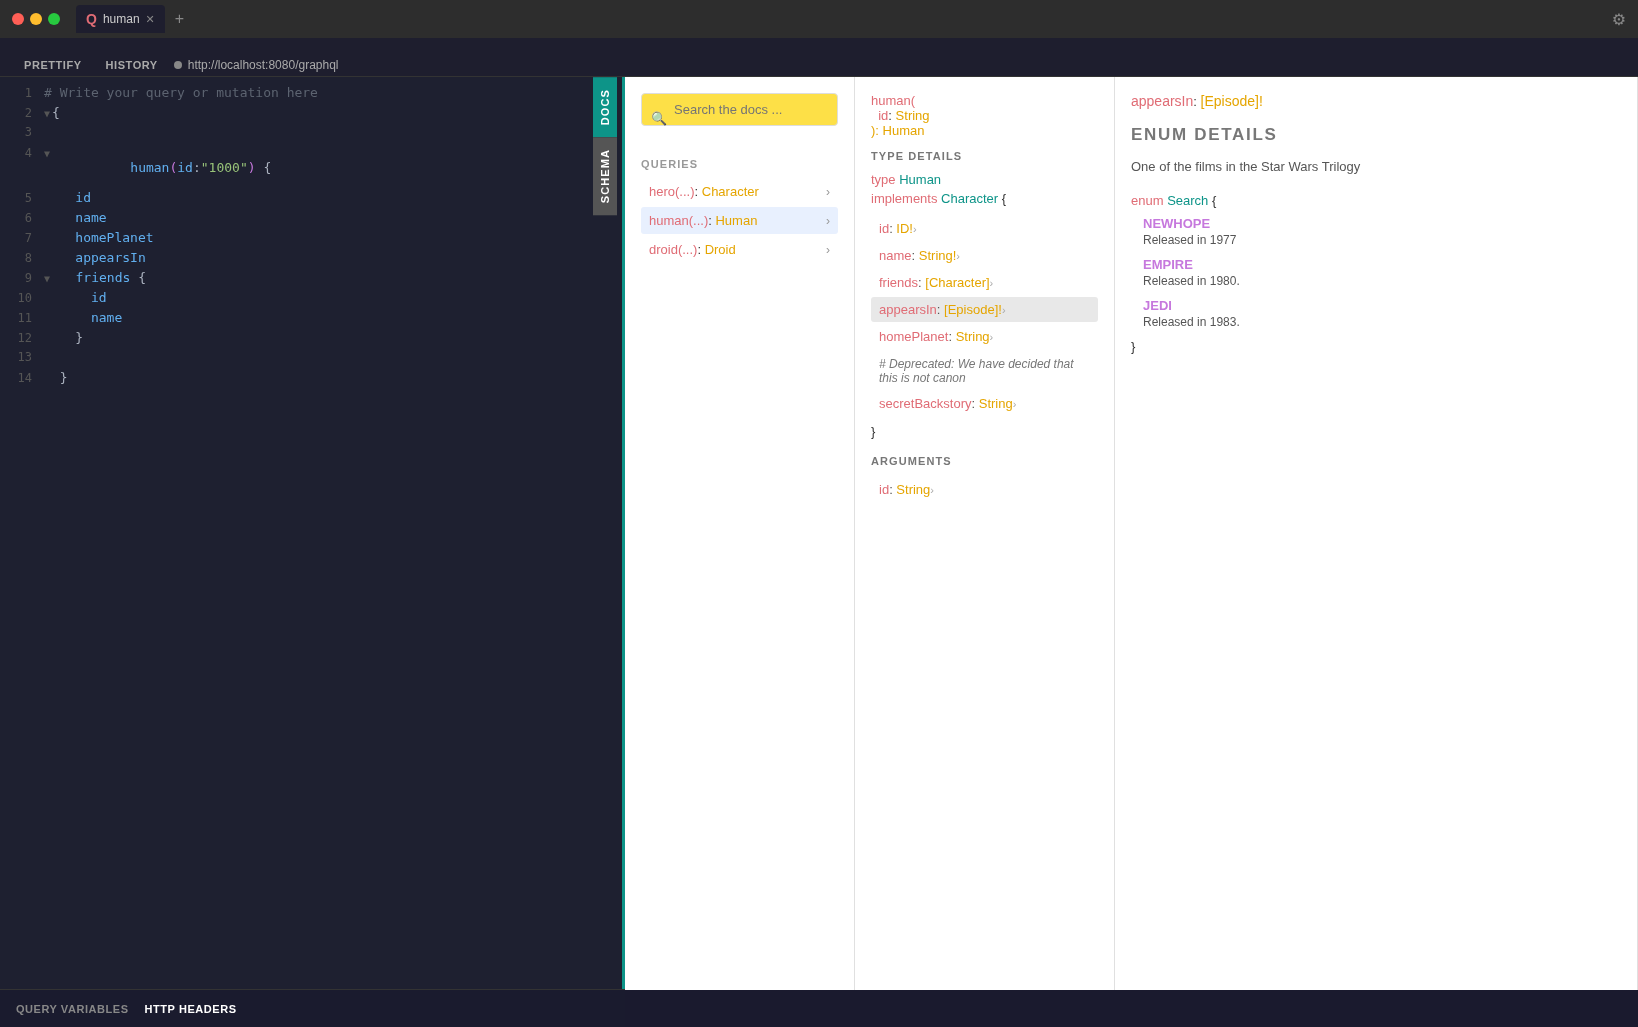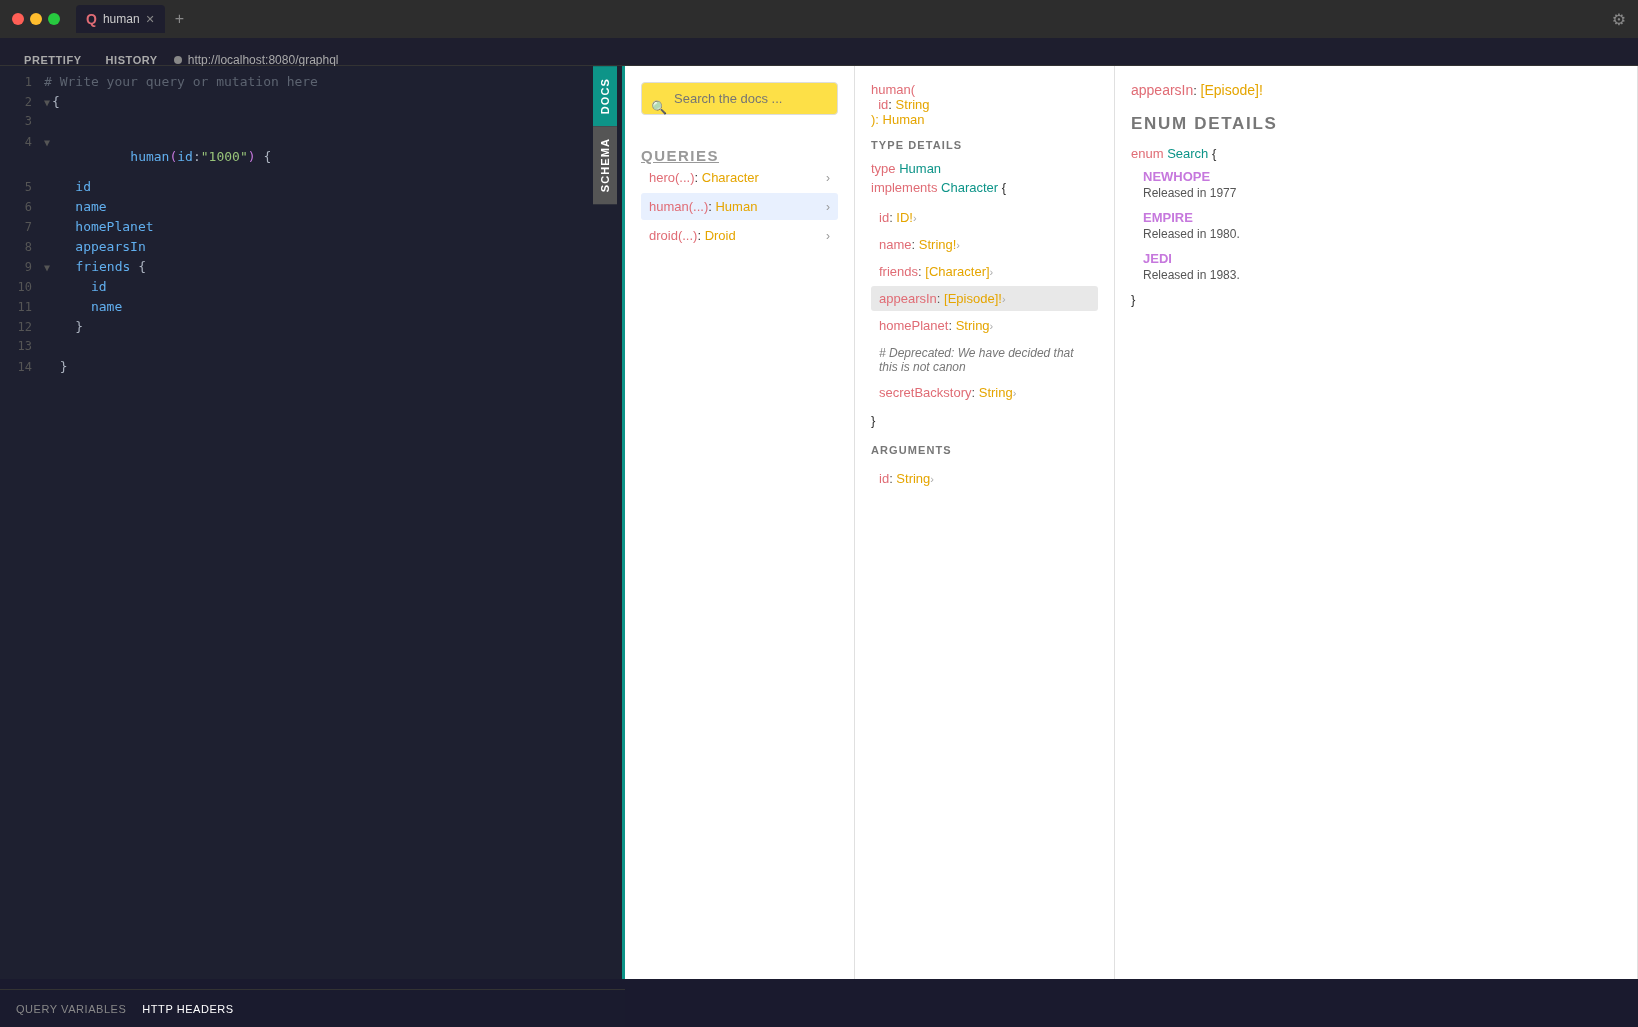--- a/index.html
+++ b/index.html
@@ -36,21 +36,21 @@
     .tab-close { color: #888; font-size: 11px; cursor: pointer; }
     .tab-add { color: #888; font-size: 16px; cursor: pointer; padding: 0 6px; }
     .gear-icon-btn {
       position: absolute; right: 12px; top: 50%; transform: translateY(-50%);
       color: #888; cursor: pointer; font-size: 16px;
     }
 
     
     .toolbar {
       background: #1e1e2e;
-      height: 28px;
+      height: 39px;
       display: flex;
       align-items: center;
       padding: 16px 0 0 12px;
       border-bottom: 1px solid #333;
       gap: 0;
     }
     .toolbar-btn {
       background: none;
       border: none;
       color: #aaa;
@@ -167,26 +167,25 @@
       position: absolute;
       left: 10px;
       top: 50%;
       transform: translateY(-50%);
       color: #aaa;
       font-size: 13px;
     }
 
     .section-label {
       color: #999;
-      font-size: 15px;
+      font-size: 11px;
       font-weight: bold;
       letter-spacing: 0.1em;
       text-transform: uppercase;
-      margin-bottom: 0;
-      text-decoration: underline;
+      margin-bottom: 8px;
     }
     .query-item {
       display: flex;
       align-items: center;
       justify-content: space-between;
       padding: 6px 8px;
       border-radius: 3px;
       cursor: pointer;
       font-size: 13px;
       margin-bottom: 2px;
@@ -249,21 +248,21 @@
     .enum-open { color: #333; font-size: 13px; margin-bottom: 8px; }
     .enum-keyword { color: #e06c75; }
     .enum-name { color: #0d9488; }
     .enum-value-block { margin-bottom: 10px; padding-left: 12px; }
     .enum-value-name { color: #c678dd; font-size: 13px; font-weight: bold; }
     .enum-value-desc { color: #555; font-size: 12px; margin-top: 2px; }
     .enum-close { color: #333; font-size: 13px; }
     .bottom-btn {
       color: #888;
       font-size: 11px;
-      font-weight: normal;
+      font-weight: bold;
       letter-spacing: 0.05em;
       text-transform: uppercase;
       cursor: pointer;
       background: none;
       border: none;
     }
     .bottom-btn.active { color: #fff; }
   </style>
 </head>
 <body>
@@ -455,20 +454,21 @@
         <span class="field-row-arrow">›</span>
       </div>
     </div>
 
     <div class="docs-col docs-col-3">
       <div class="detail-header">
         <span class="detail-field">appearsIn</span><span>: </span><span class="detail-type">[Episode]!</span>
       </div>
 
       <div class="enum-section-title">ENUM DETAILS</div>
+      <div class="detail-desc">One of the films in the Star Wars Trilogy</div>
 
       <div class="enum-open">
         <span class="enum-keyword">enum </span><span class="enum-name">Search</span><span> {</span>
       </div>
 
       <div class="enum-value-block">
         <div class="enum-value-name">NEWHOPE</div>
         <div class="enum-value-desc">Released in 1977</div>
       </div>
       <div class="enum-value-block">

